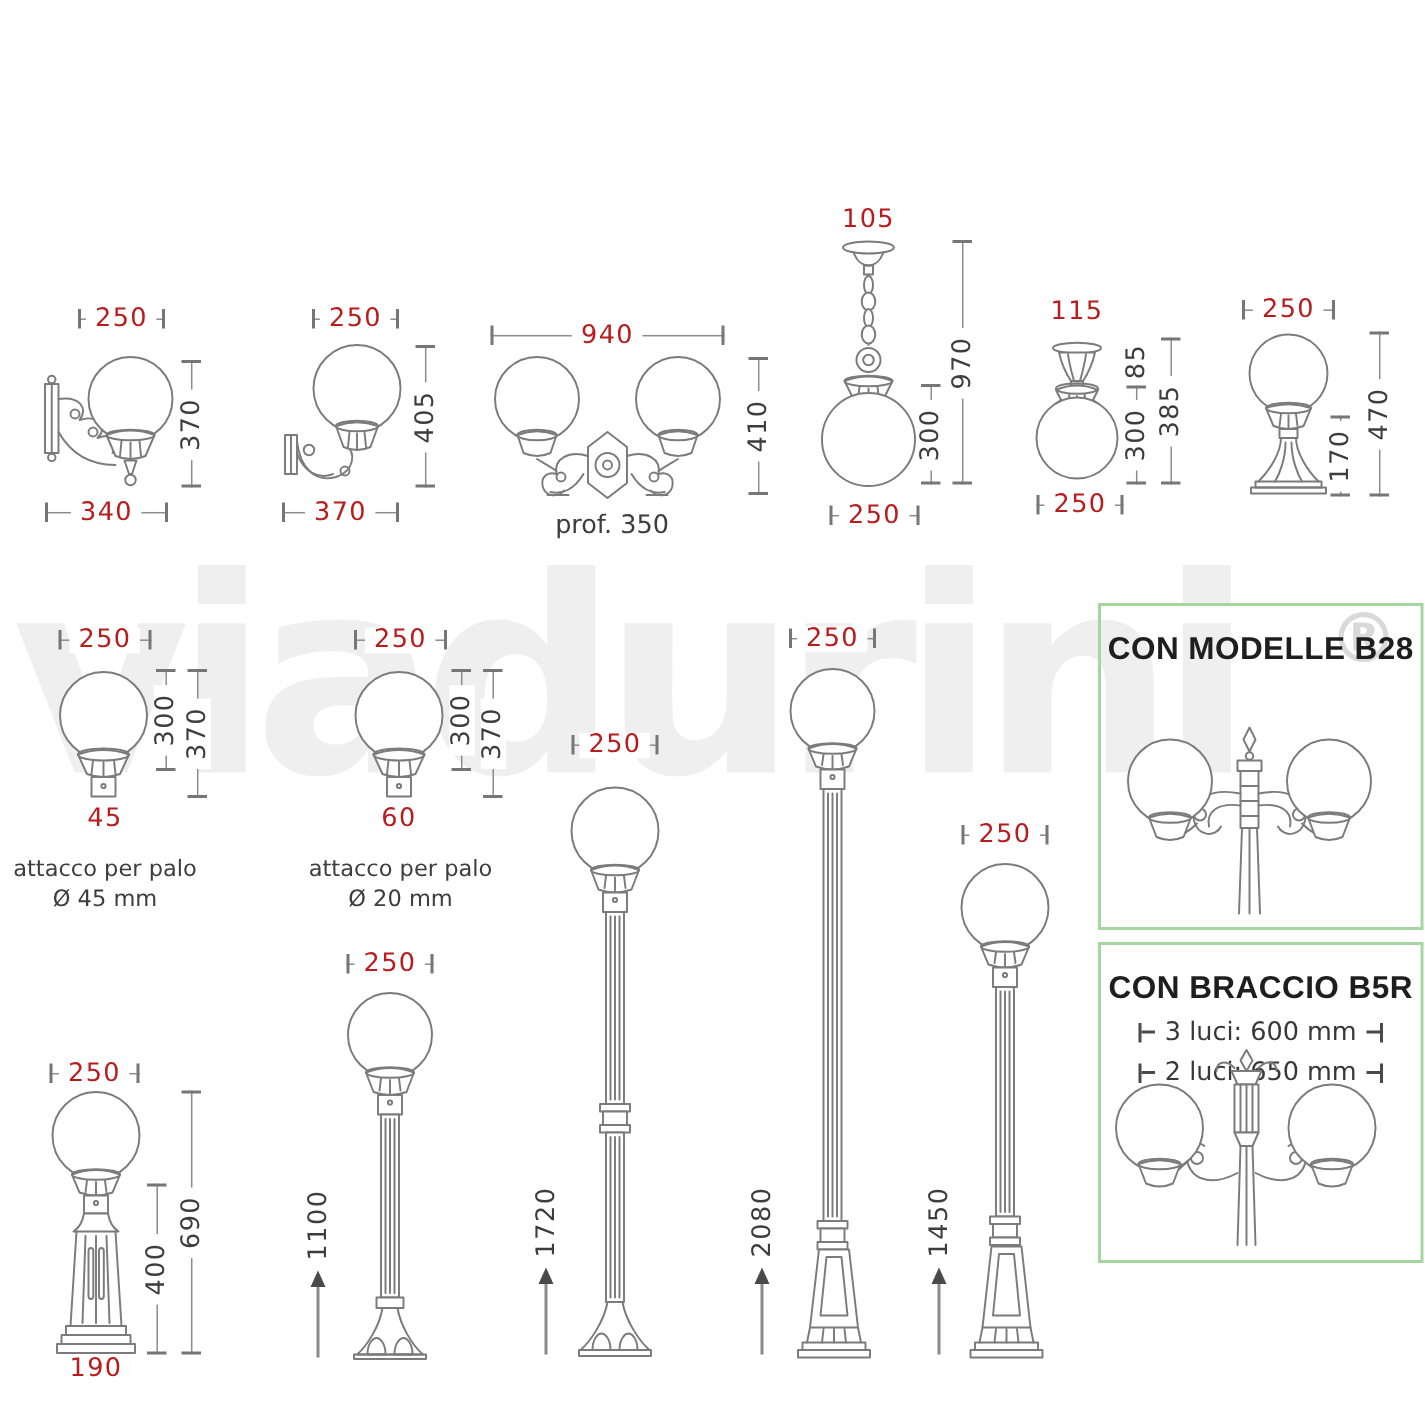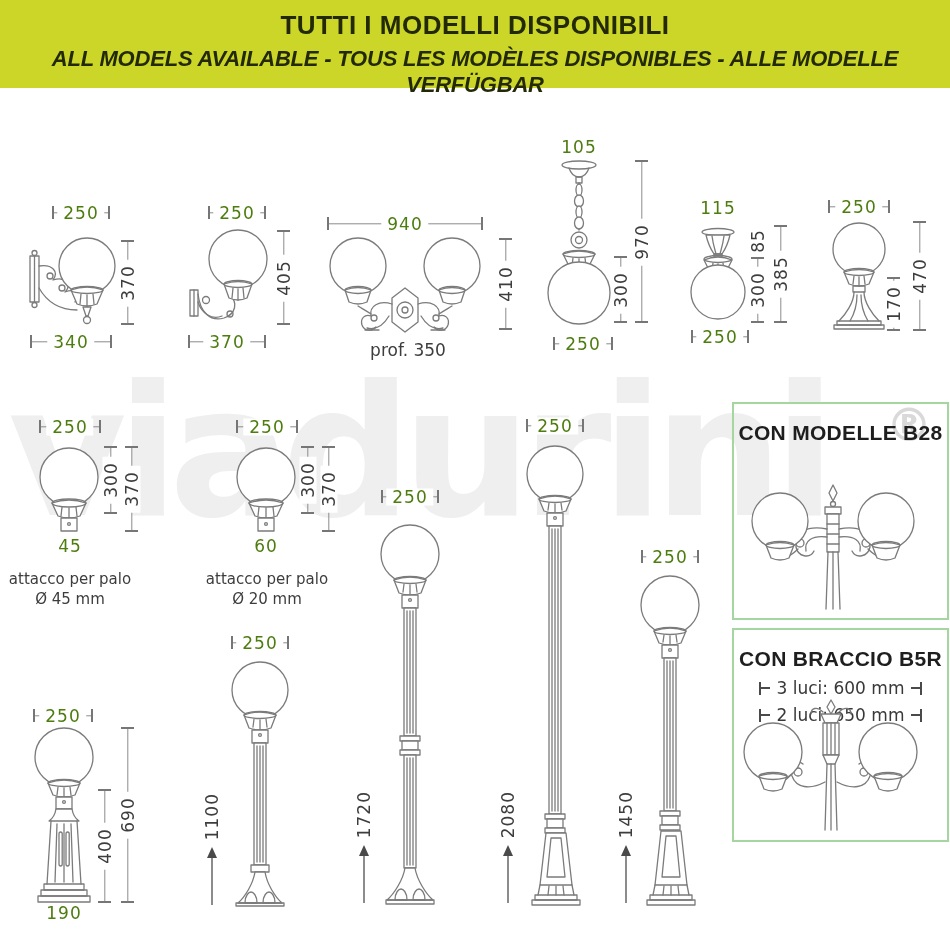--- a/index.html
+++ b/index.html
@@ -31,21 +31,21 @@
 
   .layer { position:absolute; inset:0; z-index:1; }
 
   
   .hdim { position:absolute; height:13px; }
   .hdim .ln { position:absolute; left:0; right:0; top:50%; height:1.4px; background:#8c8c8c; transform:translateY(-50%); }
   .hdim .tk { position:absolute; top:0; bottom:0; width:1.6px; background:#767676; }
   .hdim .tk.l { left:0; } .hdim .tk.r { right:0; }
   .hdim .lbl {
     position:absolute; left:50%; top:50%; transform:translate(-50%,-50%);
-    background:#fff; padding:0 6px; font-size:17px; color:#4d7c0f;
+    background:#fff; padding:0 6px; font-size:17px; color:#b91c1c;
     letter-spacing:1px; white-space:nowrap; line-height:1;
   }
 
   
   .vdim { position:absolute; width:13px; }
   .vdim .ln { position:absolute; top:0; bottom:0; left:50%; width:1.4px; background:#8c8c8c; transform:translateX(-50%); }
   .vdim .tk { position:absolute; left:0; right:0; height:1.6px; background:#767676; }
   .vdim .tk.t { top:0; } .vdim .tk.b { bottom:0; }
   .vdim .lbl {
     position:absolute; left:50%; top:50%;
@@ -86,24 +86,20 @@
   svg.draw .f { fill:#ffffff; }
 </style>
 </head>
 <body>
 
 <div class="canvas">
 
   <div class="wm">viadurini</div>
   <div class="wm-reg">®</div>
 
-  <div class="hdr">
-    <div class="l1">TUTTI I MODELLI DISPONIBILI</div>
-    <div class="l2">ALL MODELS AVAILABLE - TOUS LES MODÈLES DISPONIBLES - ALLE MODELLE VERFÜGBAR</div>
-  </div>
 
   <div class="layer">
 
   <svg class="draw" style="left:25px;top:236px" width="106" height="94" viewBox="0 0 106 94">
     <rect class="f" x="5" y="20" width="9" height="46"></rect>
         <line x1="9.5" y1="20" x2="9.5" y2="66"></line>
     <circle cx="9.5" cy="17" r="2.5"></circle>
         <circle cx="9.5" cy="69" r="2.5"></circle>
     <path d="M14,30 C28,28 34,36 28,44 C40,40 48,48 40,56 C50,52 56,58 50,66"></path>
     <path d="M14,52 C22,66 34,74 52,74"></path>

